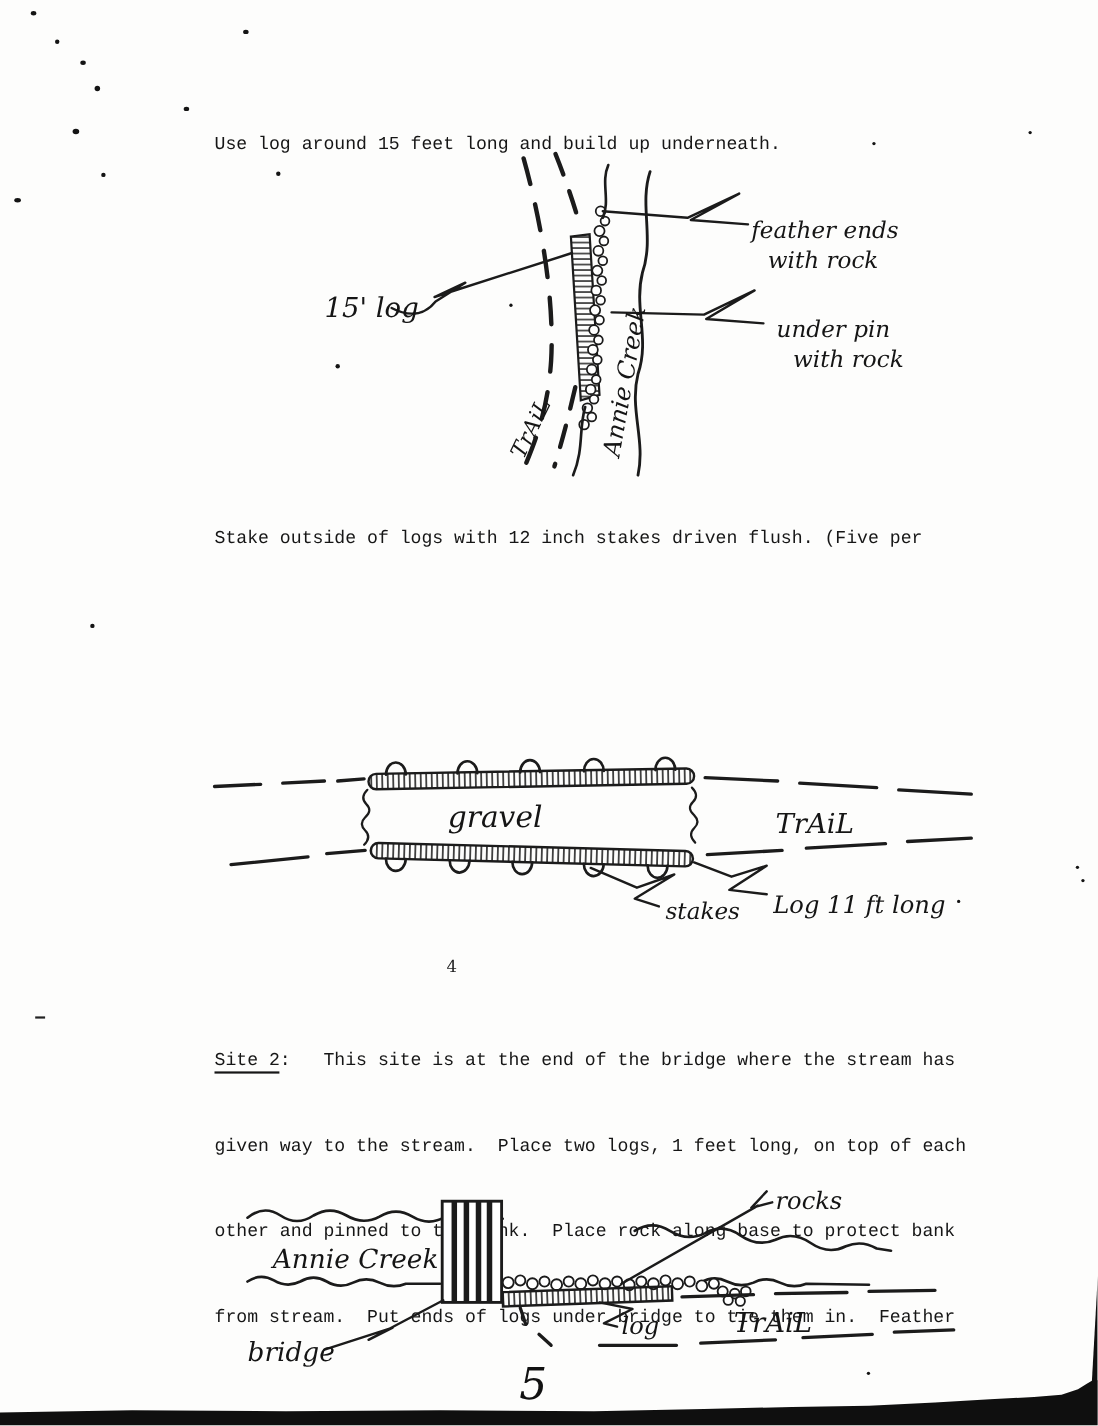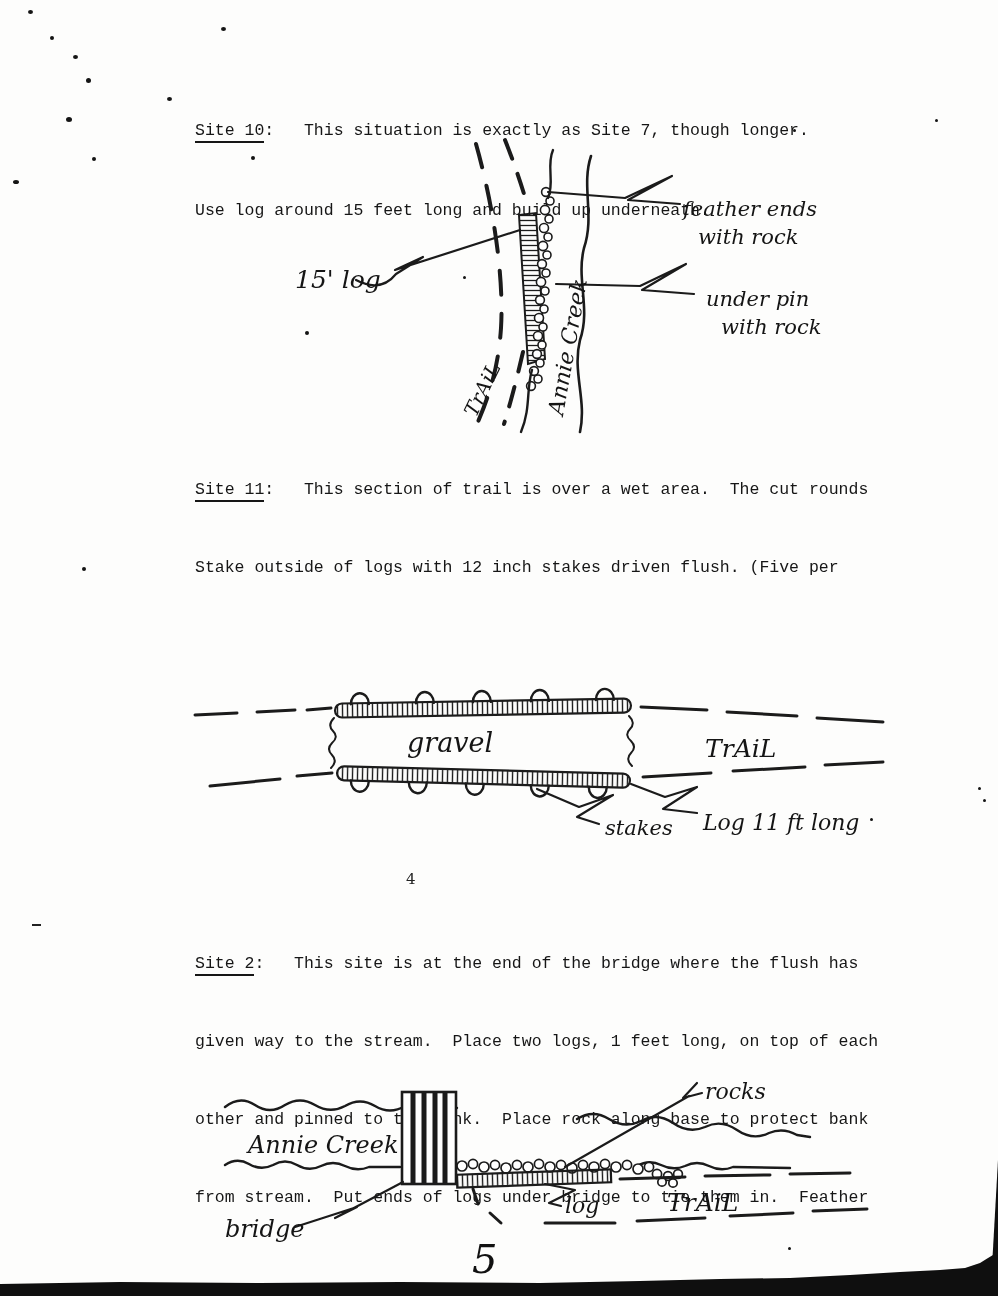--- a/index.html
+++ b/index.html
@@ -41,21 +41,20 @@
   <div class="speck" style="left:793px;top:129px;width:3px;height:3px"></div>
   <div class="speck" style="left:935px;top:119px;width:3px;height:3px"></div>
   <div class="speck" style="left:978px;top:787px;width:3px;height:3px"></div>
   <div class="speck" style="left:983px;top:799px;width:3px;height:3px"></div>
   <div class="speck" style="left:870px;top:818px;width:3px;height:3px"></div>
   <div class="speck" style="left:788px;top:1247px;width:3px;height:3px"></div>
   <div class="dash-mark" style="left:32px;top:924px;width:9px;height:2px"></div>
   <div class="stray" style="left:406px;top:870px">4</div>
 
   <div class="typed s10" style="top:72px">
-    <div class="line"><span class="hd">Site 10</span><span>:</span><span>   This situation is exactly as Site 7, though longer.</span></div>
     <div class="line">Use log around 15 feet long and build up underneath.</div>
   </div>
 
   <svg style="left:280px;top:138px" width="550" height="298" viewBox="0 0 550 298">
     <defs>
       <pattern id="hatchA" width="7" height="5" patternUnits="userSpaceOnUse">
         <path d="M0,2.5 H7" stroke="#1b1b1b" stroke-width="1.3"></path>
       </pattern>
     </defs>
 
@@ -104,21 +103,20 @@
     <text class="hw" x="15" y="150" font-size="25">15' log</text>
     <text class="hw" x="403" y="78" font-size="21">feather ends</text>
     <text class="hw" x="418" y="106" font-size="21">with rock</text>
     <text class="hw" x="426" y="168" font-size="21">under pin</text>
     <text class="hw" x="441" y="196" font-size="21">with rock</text>
     <text class="hw" x="196" y="280" font-size="20" transform="rotate(-64 196 280)">TrAiL</text>
     <text class="hw" x="283" y="278" font-size="22" transform="rotate(-80 283 278)">Annie Creek</text>
   </svg>
 
   <div class="typed" style="top:432px">
-    <div class="line"><span class="hd">Site 11</span><span>:</span><span>   This section of trail is over a wet area.  The cut rounds</span></div>
     <div class="line">Stake outside of logs with 12 inch stakes driven flush. (Five per</div>
   </div>
 
   <svg style="left:185px;top:685px" width="700" height="165" viewBox="0 0 700 165">
     <defs>
       <pattern id="hatchB" width="5" height="16" patternUnits="userSpaceOnUse">
         <path d="M2.5,0 V16" stroke="#1b1b1b" stroke-width="1.4"></path>
       </pattern>
     </defs>
 
@@ -144,21 +142,21 @@
     <path class="ink" d="M352,104 L394,122 L428,110 L392,132 L414,139" stroke-width="2.2"></path>
     <path class="ink" d="M446,99 L480,112 L512,102 L478,124 L512,128" stroke-width="2.2"></path>
 
     <text class="hw" x="222" y="67" font-size="27">gravel</text>
     <text class="hw" x="520" y="72" font-size="25">TrAiL</text>
     <text class="hw" x="420" y="150" font-size="21">stakes</text>
     <text class="hw" x="518" y="145" font-size="22">Log 11 ft long</text>
   </svg>
 
   <div class="typed" style="top:906px">
-    <div class="line"><span class="hd">Site 2</span><span>:</span><span>   This site is at the end of the bridge where the flush has</span></div>
+    <div class="line"><span class="hd">Site 2</span><span>:</span><span>   This site is at the end of the bridge where the stream has</span></div>
     <div class="line">given way to the stream.  Place two logs, 1 feet long, on top of each</div>
     <div class="line">other and pinned to the bank.  Place rock along base to protect bank</div>
     <div class="line">from stream.  Put ends of logs under bridge to tie them in.  Feather</div>
   </div>
 
   <svg style="left:185px;top:1075px" width="700" height="205" viewBox="0 0 700 205">
     <defs>
       <pattern id="hatchC" width="5" height="14" patternUnits="userSpaceOnUse">
         <path d="M2.5,0 V14" stroke="#1b1b1b" stroke-width="1.4"></path>
       </pattern>

